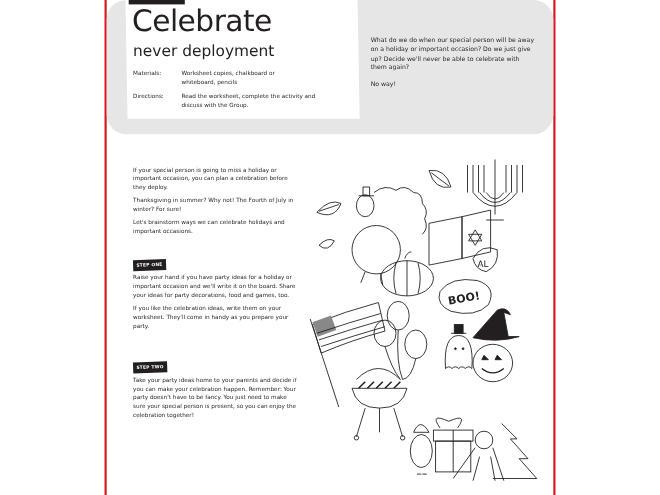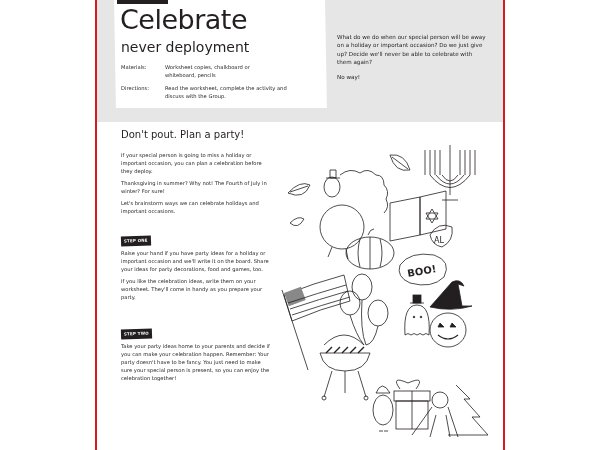--- a/index.html
+++ b/index.html
@@ -1,18 +1,18 @@
 <!DOCTYPE html>
 <html><head>
 <meta charset="utf-8">
 <style>
   html,body{margin:0;padding:0;}
   body{width:600px;height:450px;background:#ffffff;position:relative;overflow:hidden;font-family:"DejaVu Sans",sans-serif;color:#231f20;}
   .page{position:absolute;left:95px;top:0;width:410px;height:450px;background:#fff;border-left:2px solid #d71920;border-right:2px solid #d71920;box-sizing:border-box;}
-  .band{position:absolute;left:0;top:0;width:406px;height:122px;background:#e6e6e6;}
+  .band{position:absolute;left:0;top:0;width:406px;height:122px;background:#e6e6e6;border-radius:18px;}
   .card{position:absolute;left:18px;top:0;width:211px;height:108px;background:#fff;transform:skewX(1deg);}
   .tag{position:absolute;left:20px;top:0;width:51px;height:4px;background:#231f20;}
   .title{position:absolute;left:23px;top:4px;font-size:27px;letter-spacing:-0.5px;color:#231f20;line-height:32px;}
   .subtitle{position:absolute;left:24px;top:38px;font-size:14px;color:#231f20;line-height:18px;}
   .meta{position:absolute;left:24px;font-size:5.2px;line-height:8px;color:#231f20;}
   .meta .k{position:absolute;left:0;width:40px;}
   .meta .v{position:absolute;left:44px;width:150px;}
   .intro{position:absolute;left:240px;top:33px;width:150px;font-size:5.6px;line-height:8.4px;color:#231f20;}
   .intro p{margin:0 0 6px 0;}
   .h2{position:absolute;left:24px;top:129px;font-size:10px;color:#231f20;}
@@ -37,21 +37,20 @@
     <div class="meta" style="top:84px;">
       <span class="k">Directions:</span>
       <span class="v" style="width:125px;">Read the worksheet, complete the activity and discuss with the Group.</span>
     </div>
     <div class="intro">
       <p>What do we do when our special person will be away on a holiday or important occasion? Do we just give up? Decide we'll never be able to celebrate with them again?</p>
       <p>No way!</p>
     </div>
   </div>
 
-  <div class="h2">Don't pout. Plan a party!</div>
 
   <div class="body" style="top:151px;">
     <p>If your special person is going to miss a holiday or important occasion, you can plan a celebration before  they deploy.</p>
     <p>Thanksgiving in summer? Why not! The Fourth of July in winter? For sure!</p>
     <p>Let's brainstorm ways we can celebrate holidays and important occasions.</p>
   </div>
 
   <div class="body" style="top:236px;">
     <div style="margin-bottom:3px;"><span class="step">STEP ONE</span></div>
     <p>Raise your hand if you have party ideas for a holiday or important occasion and we'll write it on the board. Share your ideas for party decorations, food and games, too.</p>

